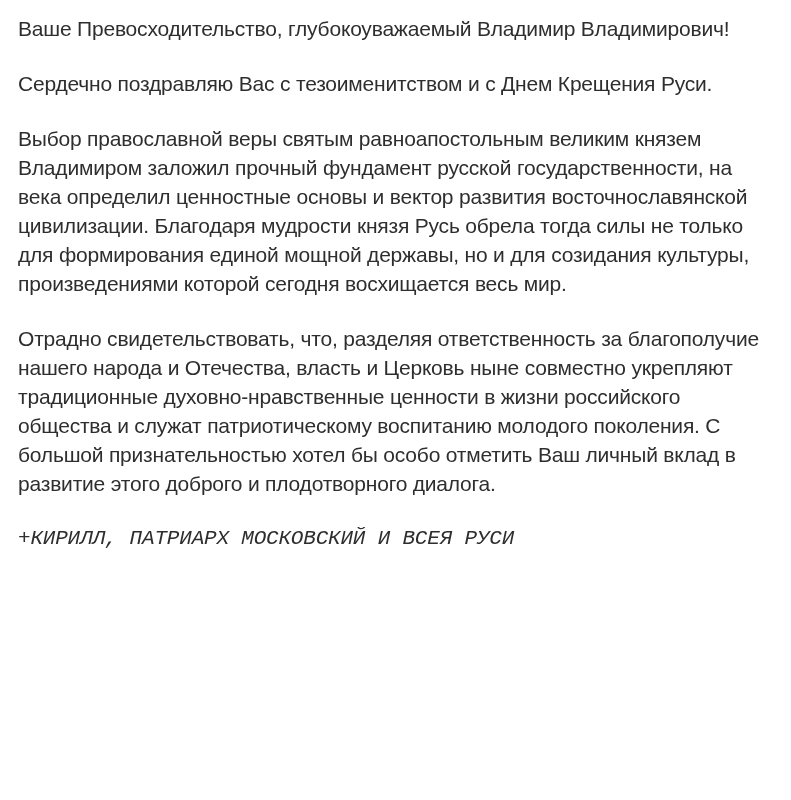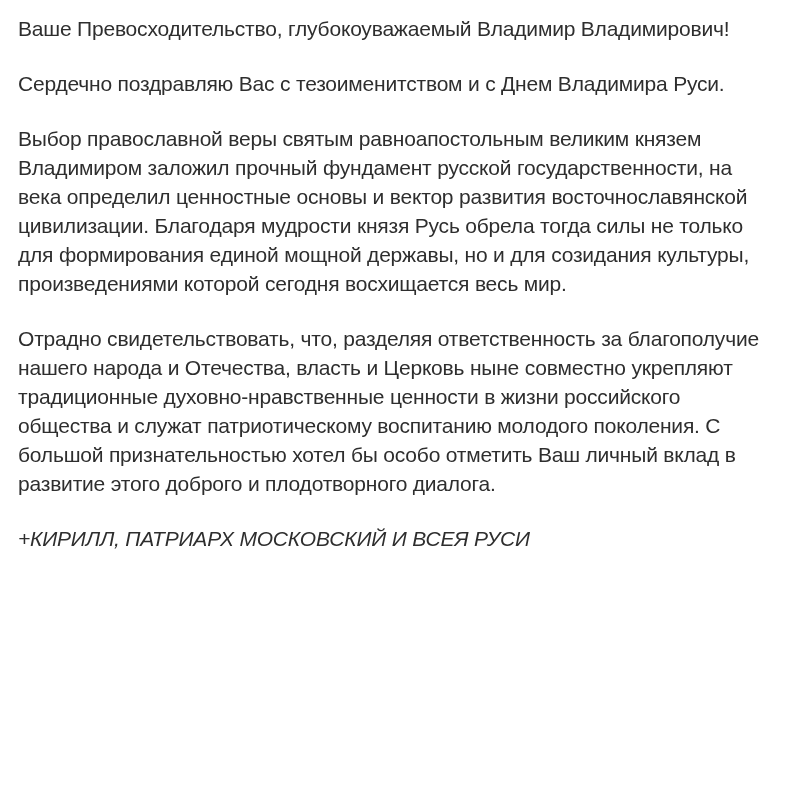--- a/index.html
+++ b/index.html
@@ -23,29 +23,30 @@
     margin: 0 0 26px 0;
     max-width: 762px;
     font-size: 21px;
     line-height: 29px;
     letter-spacing: -0.2px;
     font-weight: 400;
   }
   .letter p.signature {
     font-style: italic;
     margin-bottom: 8px;
+    font-family: Liberation Mono, monospace;
   }
 </style>
 </head>
 <body>
 
 <article class="letter">
   <p>Ваше Превосходительство, глубокоуважаемый Владимир Владимирович!</p>
 
-  <p>Сердечно поздравляю Вас с тезоименитством и с Днем Владимира Руси.</p>
+  <p>Сердечно поздравляю Вас с тезоименитством и с Днем Крещения Руси.</p>
 
   <p>Выбор православной веры святым равноапостольным великим князем Владимиром заложил прочный фундамент русской государственности, на века определил ценностные основы и вектор развития восточнославянской цивилизации. Благодаря мудрости князя Русь обрела тогда силы не только для формирования единой мощной державы, но и для созидания культуры, произведениями которой сегодня восхищается весь мир.</p>
 
   <p>Отрадно свидетельствовать, что, разделяя ответственность за благополучие нашего народа и Отечества, власть и Церковь ныне совместно укрепляют традиционные духовно-нравственные ценности в жизни российского общества и служат патриотическому воспитанию молодого поколения. С большой признательностью хотел бы особо отметить Ваш личный вклад в развитие этого доброго и плодотворного диалога.</p>
 
 
 
   <p class="signature">+КИРИЛЛ, ПАТРИАРХ МОСКОВСКИЙ И ВСЕЯ РУСИ</p>
 </article>
 

